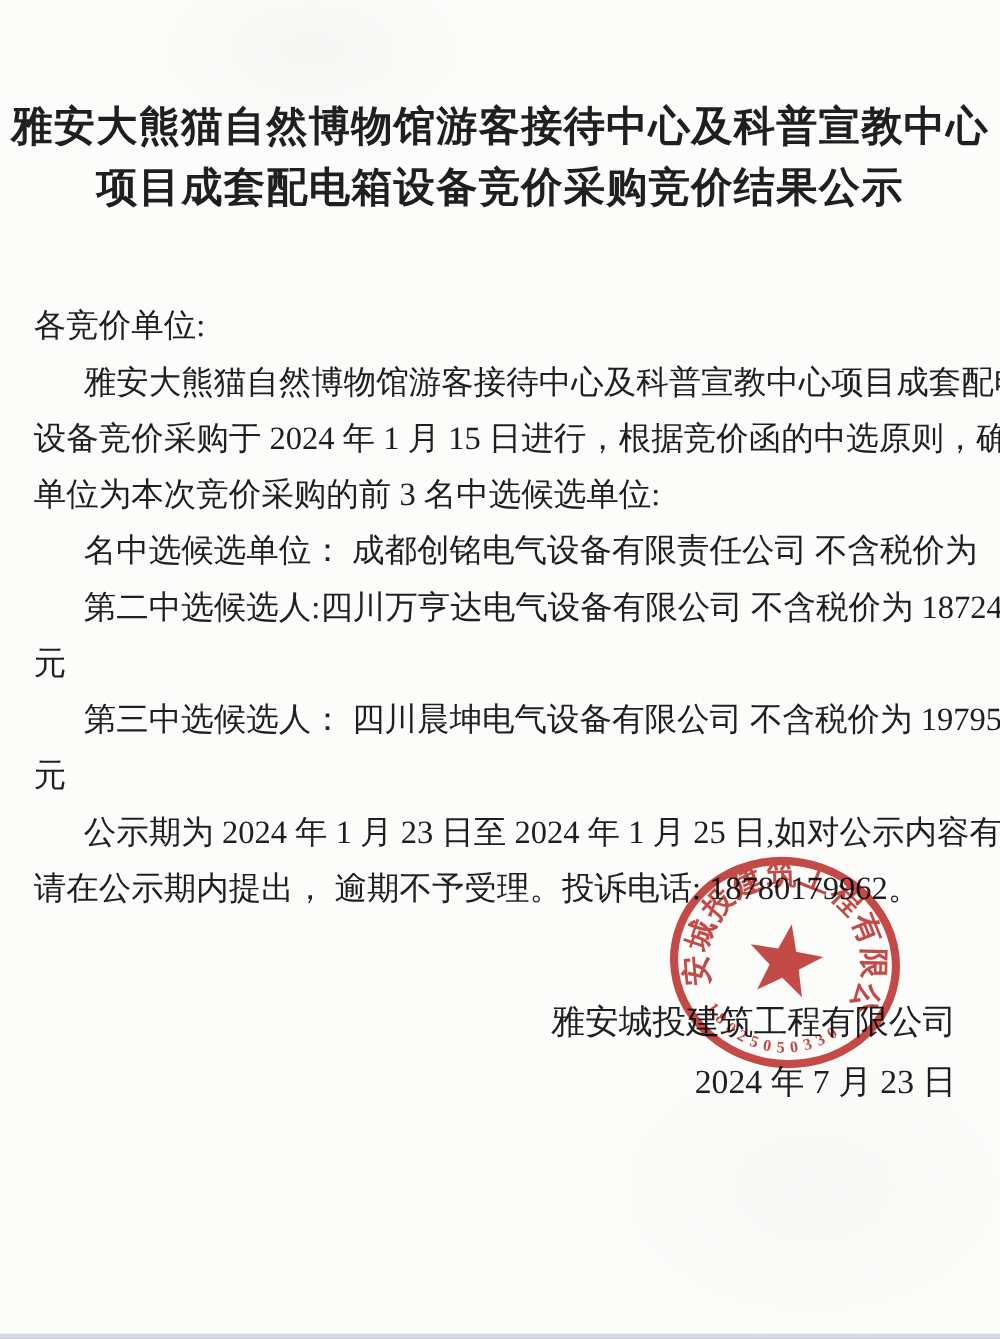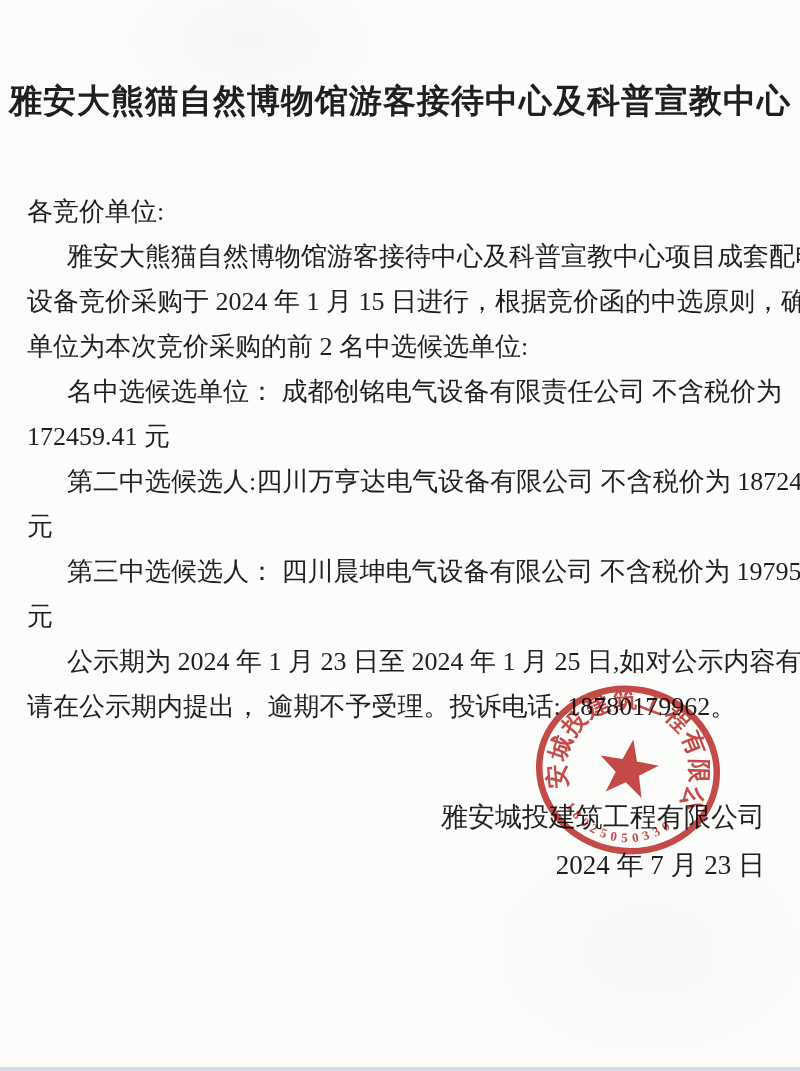--- a/index.html
+++ b/index.html
@@ -61,29 +61,29 @@
     opacity:0.8;
   }
 </style>
 </head>
 <body>
 
 <div class="page">
 
   <h1 class="title">
     <div>雅安大熊猫自然博物馆游客接待中心及科普宣教中心</div>
+    <div>项目成套配电箱设备竞价采购竞价结果公示</div>
   </h1>
 
   <div class="doc-body" id="body-lines">
       <div class="line">各竞价单位:</div>
       <div class="line indent">雅安大熊猫自然博物馆游客接待中心及科普宣教中心项目成套配电箱</div>
       <div class="line">设备竞价采购于 2024 年 1 月 15 日进行，根据竞价函的中选原则，确定以下</div>
-      <div class="line">单位为本次竞价采购的前 2 名中选候选单位:</div>
+      <div class="line">单位为本次竞价采购的前 3 名中选候选单位:</div>
       <div class="line indent">名中选候选单位： 成都创铭电气设备有限责任公司  不含税价为</div>
-      <div class="line">172459.41 元</div>
       <div class="line indent">第二中选候选人:四川万亨达电气设备有限公司  不含税价为 187244.57</div>
       <div class="line">元</div>
       <div class="line indent">第三中选候选人： 四川晨坤电气设备有限公司  不含税价为 197954.20</div>
       <div class="line">元</div>
       <div class="line indent">公示期为 2024 年 1 月 23 日至 2024 年 1 月 25 日,如对公示内容有异议,</div>
       <div class="line">请在公示期内提出， 逾期不予受理。投诉电话: 18780179962。</div>
     </div>
 
   <div class="sig">
     <div>雅安城投建筑工程有限公司</div>

